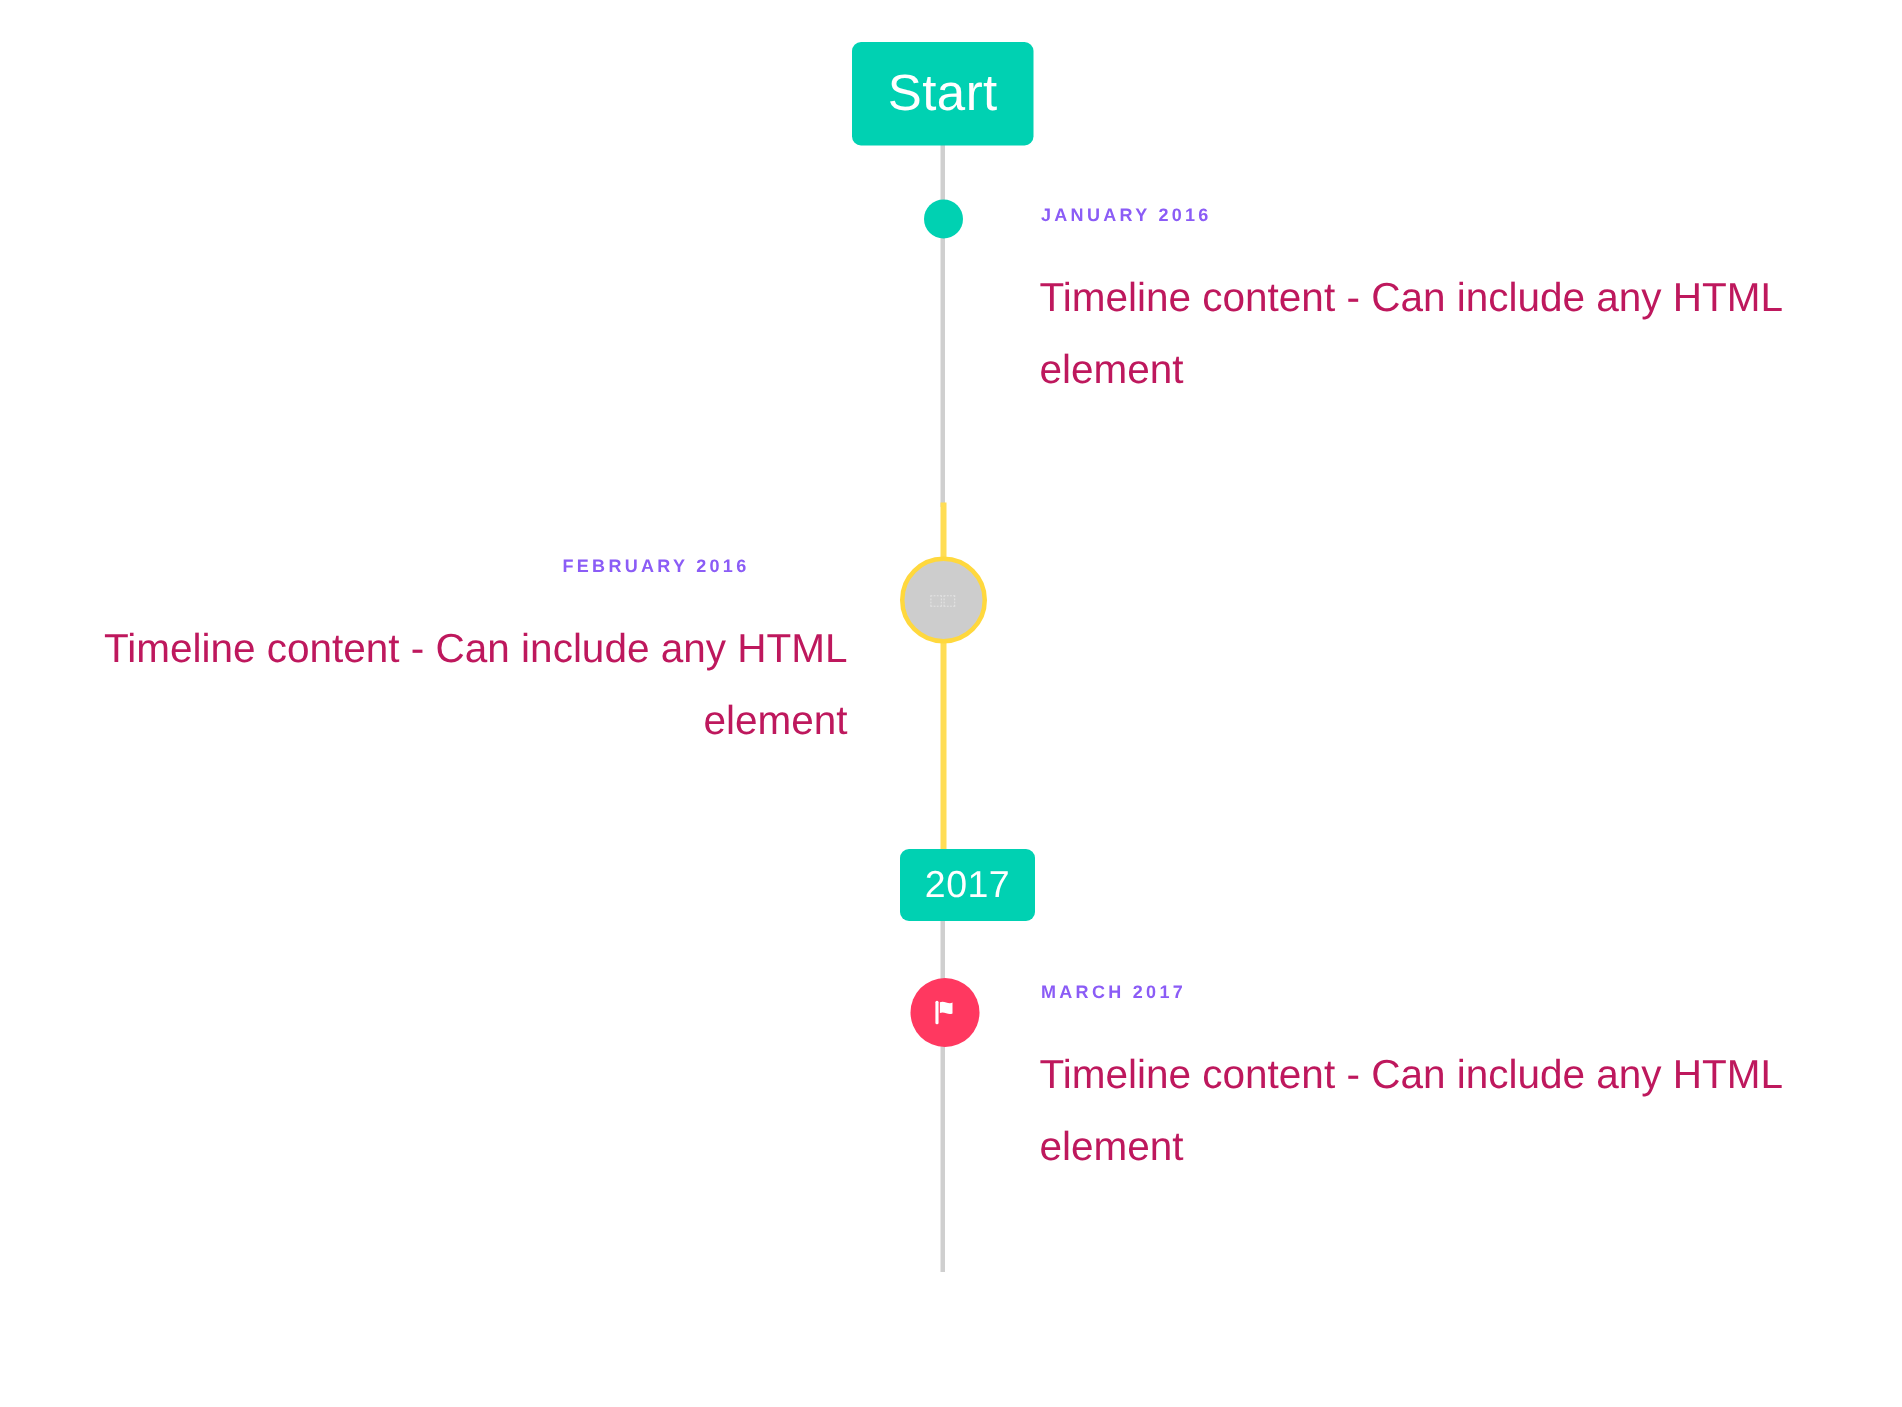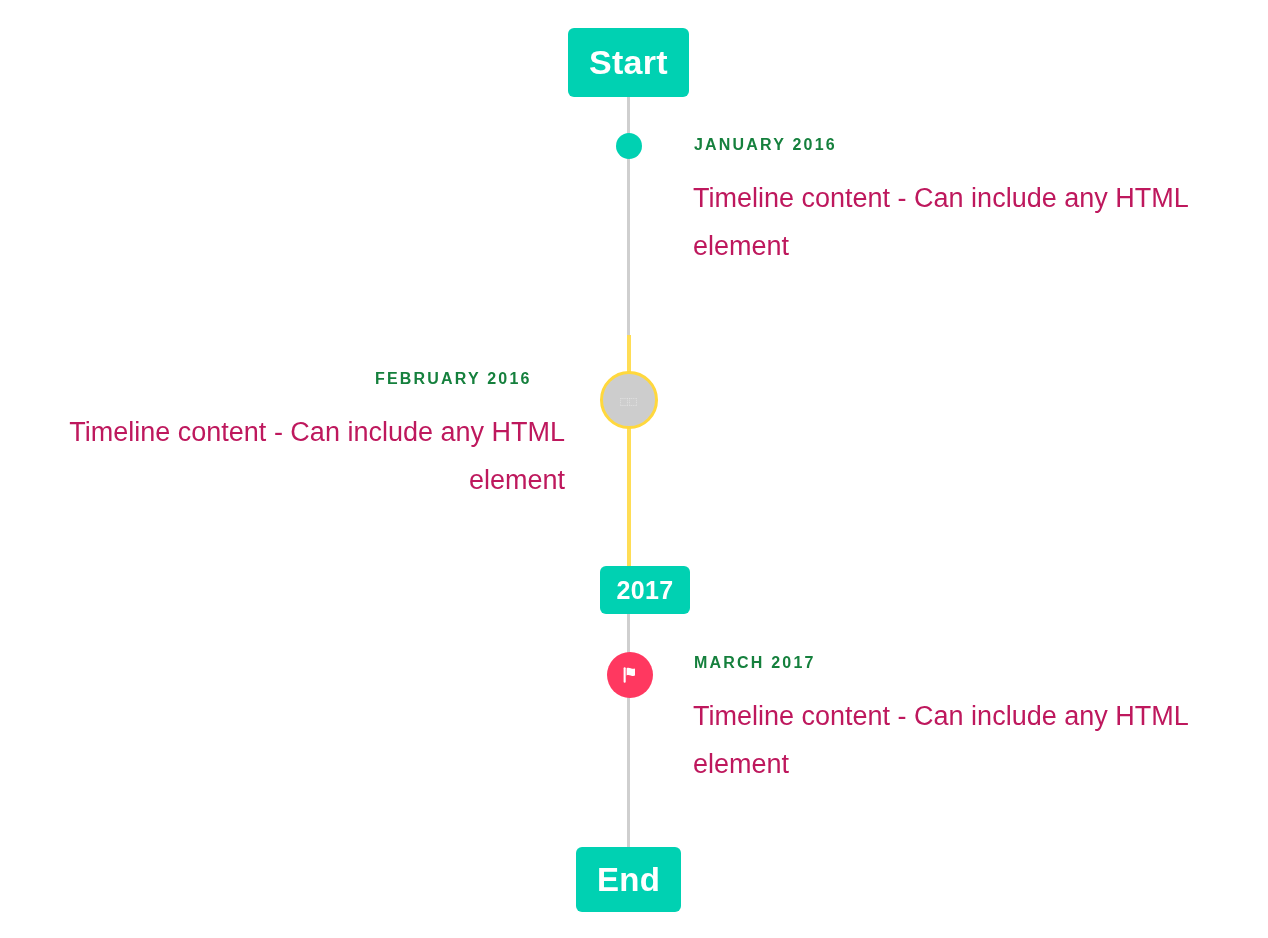--- a/index.html
+++ b/index.html
@@ -40,21 +40,21 @@
 
   
   .badge {
     position: absolute;
     background: #00d1b2;
     color: #ffffff;
     border-radius: 6px;
     display: flex;
     align-items: center;
     justify-content: center;
-    font-weight: 700;
+    font-weight: 400;
     letter-spacing: 0.3px;
     box-sizing: border-box;
   }
   .badge-start {
     left: 568px; top: 28px;
     width: 121px; height: 69px;
     font-size: 34px;
   }
   .badge-mid {
     left: 600px; top: 566px;
@@ -100,24 +100,24 @@
   .marker-flag {
     left: 607px; top: 652px;
     width: 46px; height: 46px;
     background: #ff3860;
   }
   .marker-flag svg { display: block; }
 
   
   .entry-label {
     position: absolute;
-    font-size: 16px;
+    font-size: 12px;
     font-weight: bold;
     letter-spacing: 2.2px;
-    color: #15803d;
+    color: #8b5cf6;
     text-transform: uppercase;
     white-space: nowrap;
   }
   .entry-body {
     position: absolute;
     font-size: 27px;
     line-height: 48px;
     color: #be185d;
     font-weight: 400;
   }
@@ -159,15 +159,14 @@
 
   <div class="marker marker-flag">
     <svg width="22" height="22" viewBox="0 0 22 22">
       <rect x="4.6" y="3.2" width="2.1" height="15.6" rx="1" fill="#ffffff"></rect>
       <path d="M7.6 4.2 C10.4 2.6 13.2 6.0 16.0 4.4 L16.0 11.6 C13.2 13.2 10.4 9.8 7.6 11.4 Z" fill="#ffffff"></path>
     </svg>
   </div>
   <div class="entry-label label-mar">MARCH 2017</div>
   <div class="entry-body body-mar">Timeline content - Can include any HTML element</div>
 
-  <div class="badge badge-end">End</div>
 
 </div>
 
 </body></html>

